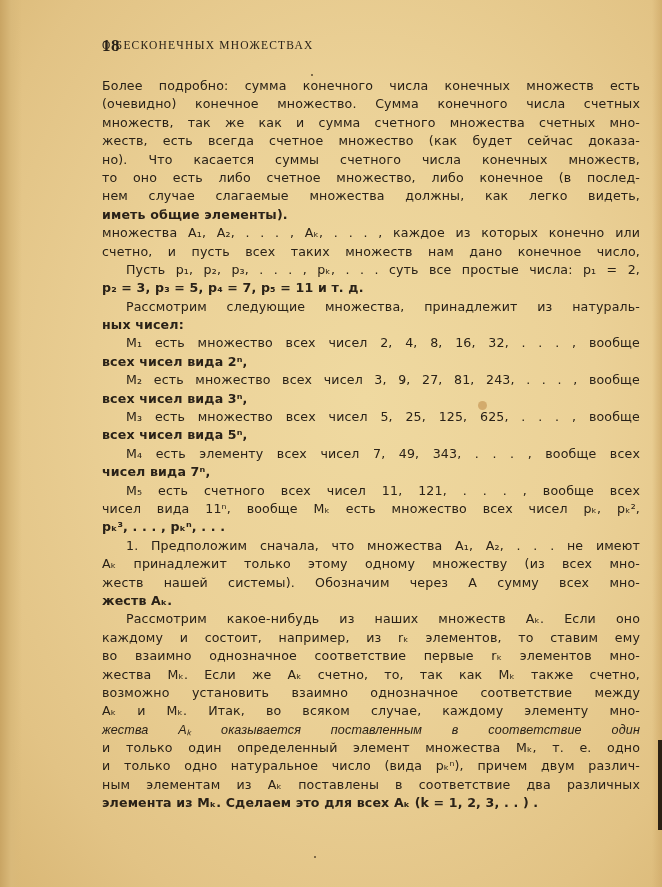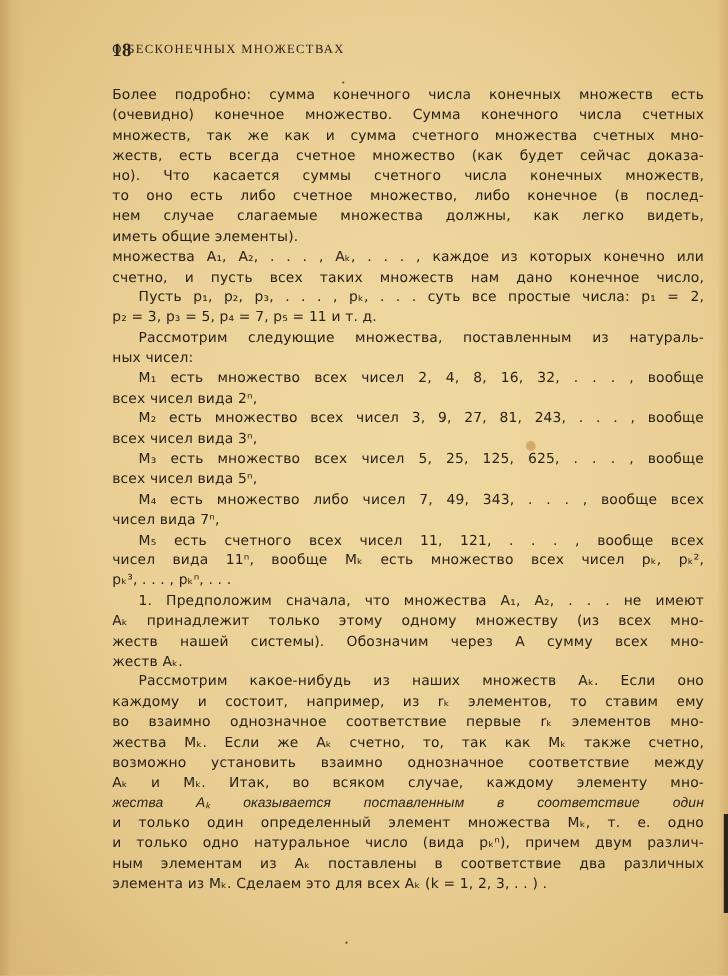--- a/index.html
+++ b/index.html
@@ -74,20 +74,21 @@
     }
     .line {
       white-space: nowrap;
       text-align: justify;
       text-align-last: justify;
       height: 18.4px;
       display: block;
     }
     .line.last {
       text-align-last: left;
+      font-weight: bold;
     }
     .line.indent {
       padding-left: 24px;
     }
     .line.italic {
       font-style: italic;
       font-family: Liberation Sans, sans-serif;
     }
     .smudge {
       position: absolute;
@@ -128,30 +129,30 @@
     <span class="line">то оно есть либо счетное множество, либо конечное (в послед-</span>
     <span class="line">нем случае слагаемые множества должны, как легко видеть,</span>
     <span class="line last">иметь общие элементы).</span>
 
     <span class="line">множества A₁, A₂, . . . , Aₖ, . . . , каждое из которых конечно или</span>
     <span class="line">счетно, и пусть всех таких множеств нам дано конечное число,</span>
 
     <span class="line indent">Пусть p₁, p₂, p₃, . . . , pₖ, . . . суть все простые числа: p₁ = 2,</span>
     <span class="line last">p₂ = 3, p₃ = 5, p₄ = 7, p₅ = 11 и т. д.</span>
 
-    <span class="line indent">Рассмотрим следующие множества, поставленным из натураль-</span>
+    <span class="line indent">Рассмотрим следующие множества, принадлежит из натураль-</span>
     <span class="line last">ных чисел:</span>
 
     <span class="line indent">M₁ есть множество всех чисел 2, 4, 8, 16, 32, . . . , вообще</span>
     <span class="line last">всех чисел вида 2ⁿ,</span>
     <span class="line indent">M₂ есть множество всех чисел 3, 9, 27, 81, 243, . . . , вообще</span>
     <span class="line last">всех чисел вида 3ⁿ,</span>
     <span class="line indent">M₃ есть множество всех чисел 5, 25, 125, 625, . . . , вообще</span>
     <span class="line last">всех чисел вида 5ⁿ,</span>
-    <span class="line indent">M₄ есть множество либо чисел 7, 49, 343, . . . , вообще всех</span>
+    <span class="line indent">M₄ есть элементу всех чисел 7, 49, 343, . . . , вообще всех</span>
     <span class="line last">чисел вида 7ⁿ,</span>
     <span class="line indent">M₅ есть счетного всех чисел 11, 121, . . . , вообще всех</span>
     <span class="line">чисел вида 11ⁿ, вообще Mₖ есть множество всех чисел pₖ, pₖ²,</span>
     <span class="line last">pₖ³, . . . , pₖⁿ, . . .</span>
 
     <span class="line indent">1. Предположим сначала, что множества A₁, A₂, . . . не имеют</span>
     <span class="line">Aₖ принадлежит только этому одному множеству (из всех мно-</span>
     <span class="line">жеств нашей системы). Обозначим через A сумму всех мно-</span>
     <span class="line last">жеств Aₖ.</span>
 

